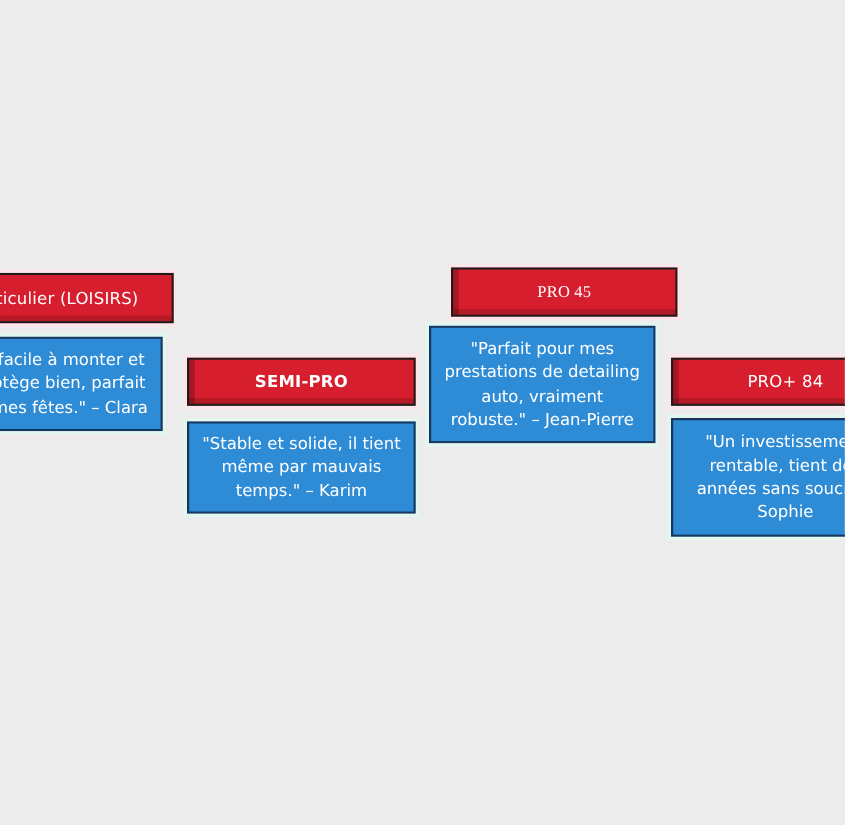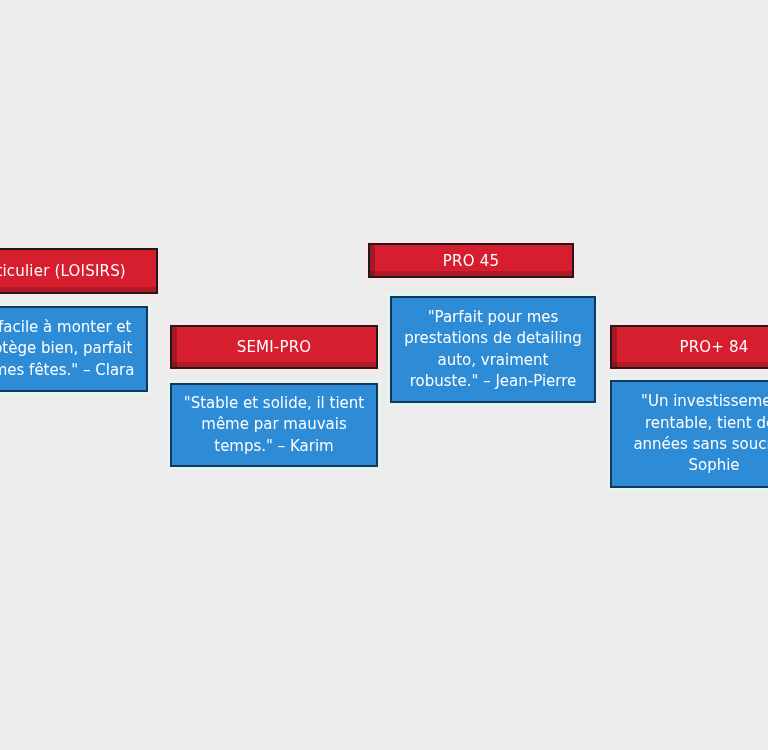--- a/index.html
+++ b/index.html
@@ -78,25 +78,25 @@
   .testimonial-text {
     display: block;
     width: 100%;
   }
 
   
   #col1-header      { left: -60px; top: 248px;  width: 218px; height: 46px; }
   #col1-testimonial { left: -60px; top: 306px;  width: 208px; height: 86px; }
 
   
-  #col2-header      { left: 170px; top: 325px;  width: 208px; height: 44px; }
+  #col2-header      { left: 170px; top: 325px;  width: 208px; height: 44px; font-weight: bold; }
   #col2-testimonial { left: 170px; top: 383px;  width: 208px; height: 84px; }
 
   
-  #col3-header      { left: 368px; top: 243px;  width: 206px; height: 35px; }
+  #col3-header      { left: 410px; top: 243px;  width: 206px; height: 45px; font-family: Liberation Serif, serif; }
   #col3-testimonial { left: 390px; top: 296px;  width: 206px; height: 107px; }
 
   
   #col4-header      { left: 610px; top: 325px;  width: 208px; height: 44px; }
   #col4-testimonial { left: 610px; top: 380px;  width: 208px; height: 108px; }
 </style>
 </head>
 <body>
 
 <div id="stage">

